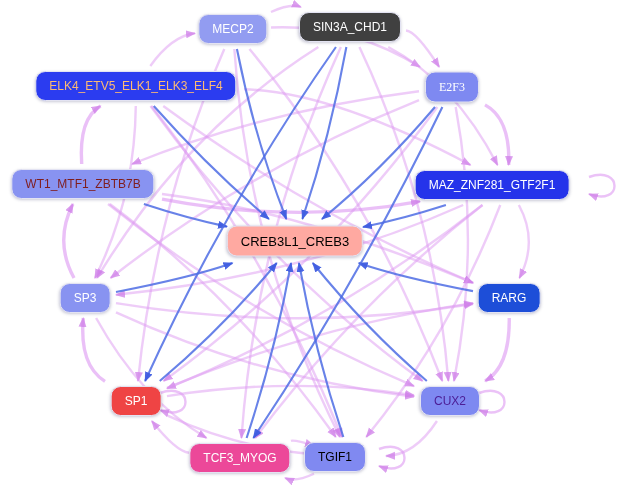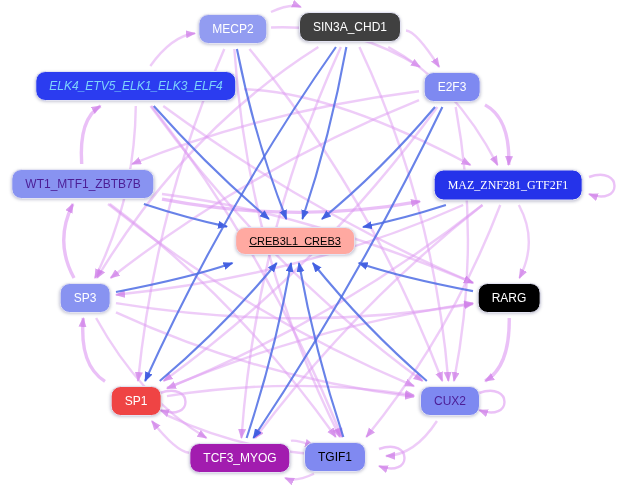--- a/index.html
+++ b/index.html
@@ -21,21 +21,21 @@
     padding:7px 13px;
     border-radius:10px;
     border:1px solid #e3e3f2;
     box-shadow:0 1px 3px rgba(40,40,90,0.25);
     font-size:12px;
     white-space:nowrap;
     color:#fff;
     z-index:2;
     text-align:center;
   }
-  .node.hub{z-index:3;font-size:11px;text-decoration:underline;}
+  .node.hub{z-index:3;font-size:13px;}
 </style>
 </head>
 <body>
 
 <div id="graph">
   <svg id="edge-svg" width="618" height="489">
     <defs>
       <marker id="arrow-pink" markerUnits="userSpaceOnUse" markerWidth="12" markerHeight="10" refX="9" refY="4" orient="auto">
         <path d="M0,0 L10,4 L0,8 Z" fill="#cf7fe8" opacity="0.75"></path>
       </marker>
@@ -106,25 +106,25 @@
         <path d="M 426.81269769122997 381 Q 365.3175977721083 327.95795215827013 312.7900595930634 263" class="edge-blue" marker-end="url(#arrow-blue)"></path>
         <path d="M 246.61847433994555 438 Q 275.2547925876572 351.46550042544305 291.0675997356774 263" class="edge-blue" marker-end="url(#arrow-blue)"></path>
         <path d="M 343.3501901369515 437 Q 314.74737863554714 350.9740471066894 298.9504077681216 263" class="edge-blue" marker-end="url(#arrow-blue)"></path>
         <path d="M 335.95345391755944 47 Q 225.64085262995917 204.06722583639373 145.10370079441302 381" class="edge-blue" marker-end="url(#arrow-blue)"></path>
         <path d="M 442.36225266108124 107 Q 359.0236471318669 279.9420840753525 253.36909359112533 438" class="edge-blue" marker-end="url(#arrow-blue)"></path>
       </g>
   </svg>
   <div id="node-layer">
       <div class="node" style="left: 233px; top: 29px; background: rgb(146, 156, 241); color: rgb(255, 255, 255);"><span>MECP2</span></div>
       <div class="node" style="left: 350px; top: 27px; background: #404040; color: rgb(255, 255, 255);"><span>SIN3A_CHD1</span></div>
-      <div class="node" style="left: 136px; top: 86px; background: rgb(43, 60, 240); color: #7dd3fc; font-style: italic;"><span>ELK4_ETV5_ELK1_ELK3_ELF4</span></div>
-      <div class="node" style="left: 452px; top: 87px; background: rgb(126, 137, 241); color: rgb(255, 255, 255);"><span>E2F3</span></div>
-      <div class="node" style="left: 83px; top: 184px; background: rgb(136, 147, 241); color: #4c1d95;"><span>WT1_MTF1_ZBTB7B</span></div>
-      <div class="node" style="left: 508px; top: 185px; background: rgb(37, 51, 234); color: rgb(255, 255, 255); font-family: Liberation Serif, serif;"><span>MAZ_ZNF281_GTF2F1</span></div>
+      <div class="node" style="left: 136px; top: 86px; background: rgb(43, 60, 240); color: #fdba74;"><span>ELK4_ETV5_ELK1_ELK3_ELF4</span></div>
+      <div class="node" style="left: 452px; top: 87px; background: rgb(126, 137, 241); color: rgb(255, 255, 255); font-family: Liberation Serif, serif;"><span>E2F3</span></div>
+      <div class="node" style="left: 83px; top: 184px; background: rgb(136, 147, 241); color: #7f1d1d;"><span>WT1_MTF1_ZBTB7B</span></div>
+      <div class="node" style="left: 492px; top: 185px; background: rgb(37, 51, 234); color: rgb(255, 255, 255);"><span>MAZ_ZNF281_GTF2F1</span></div>
       <div class="node hub" style="left: 295px; top: 241px; background: rgb(255, 169, 161); color: rgb(0, 0, 0);"><span>CREB3L1_CREB3</span></div>
       <div class="node" style="left: 85px; top: 298px; background: rgb(136, 147, 241); color: rgb(255, 255, 255); text-align: center;"><span>SP3</span></div>
-      <div class="node" style="left: 509px; top: 298px; background: #000000; color: rgb(255, 255, 255);"><span>RARG</span></div>
+      <div class="node" style="left: 509px; top: 298px; background: #1d4ed8; color: rgb(255, 255, 255);"><span>RARG</span></div>
       <div class="node" style="left: 136px; top: 401px; background: #ef4444; color: rgb(255, 255, 255);"><span>SP1</span></div>
       <div class="node" style="left: 450px; top: 401px; background: rgb(126, 137, 241); color: #4c1d95;"><span>CUX2</span></div>
-      <div class="node" style="left: 240px; top: 458px; background: #a21caf; color: rgb(255, 255, 255);"><span>TCF3_MYOG</span></div>
+      <div class="node" style="left: 240px; top: 458px; background: #ec4899; color: rgb(255, 255, 255);"><span>TCF3_MYOG</span></div>
       <div class="node" style="left: 335px; top: 457px; background: rgb(128, 137, 241); color: #000000;"><span>TGIF1</span></div>
     </div>
 </div>
 
 </body></html>

